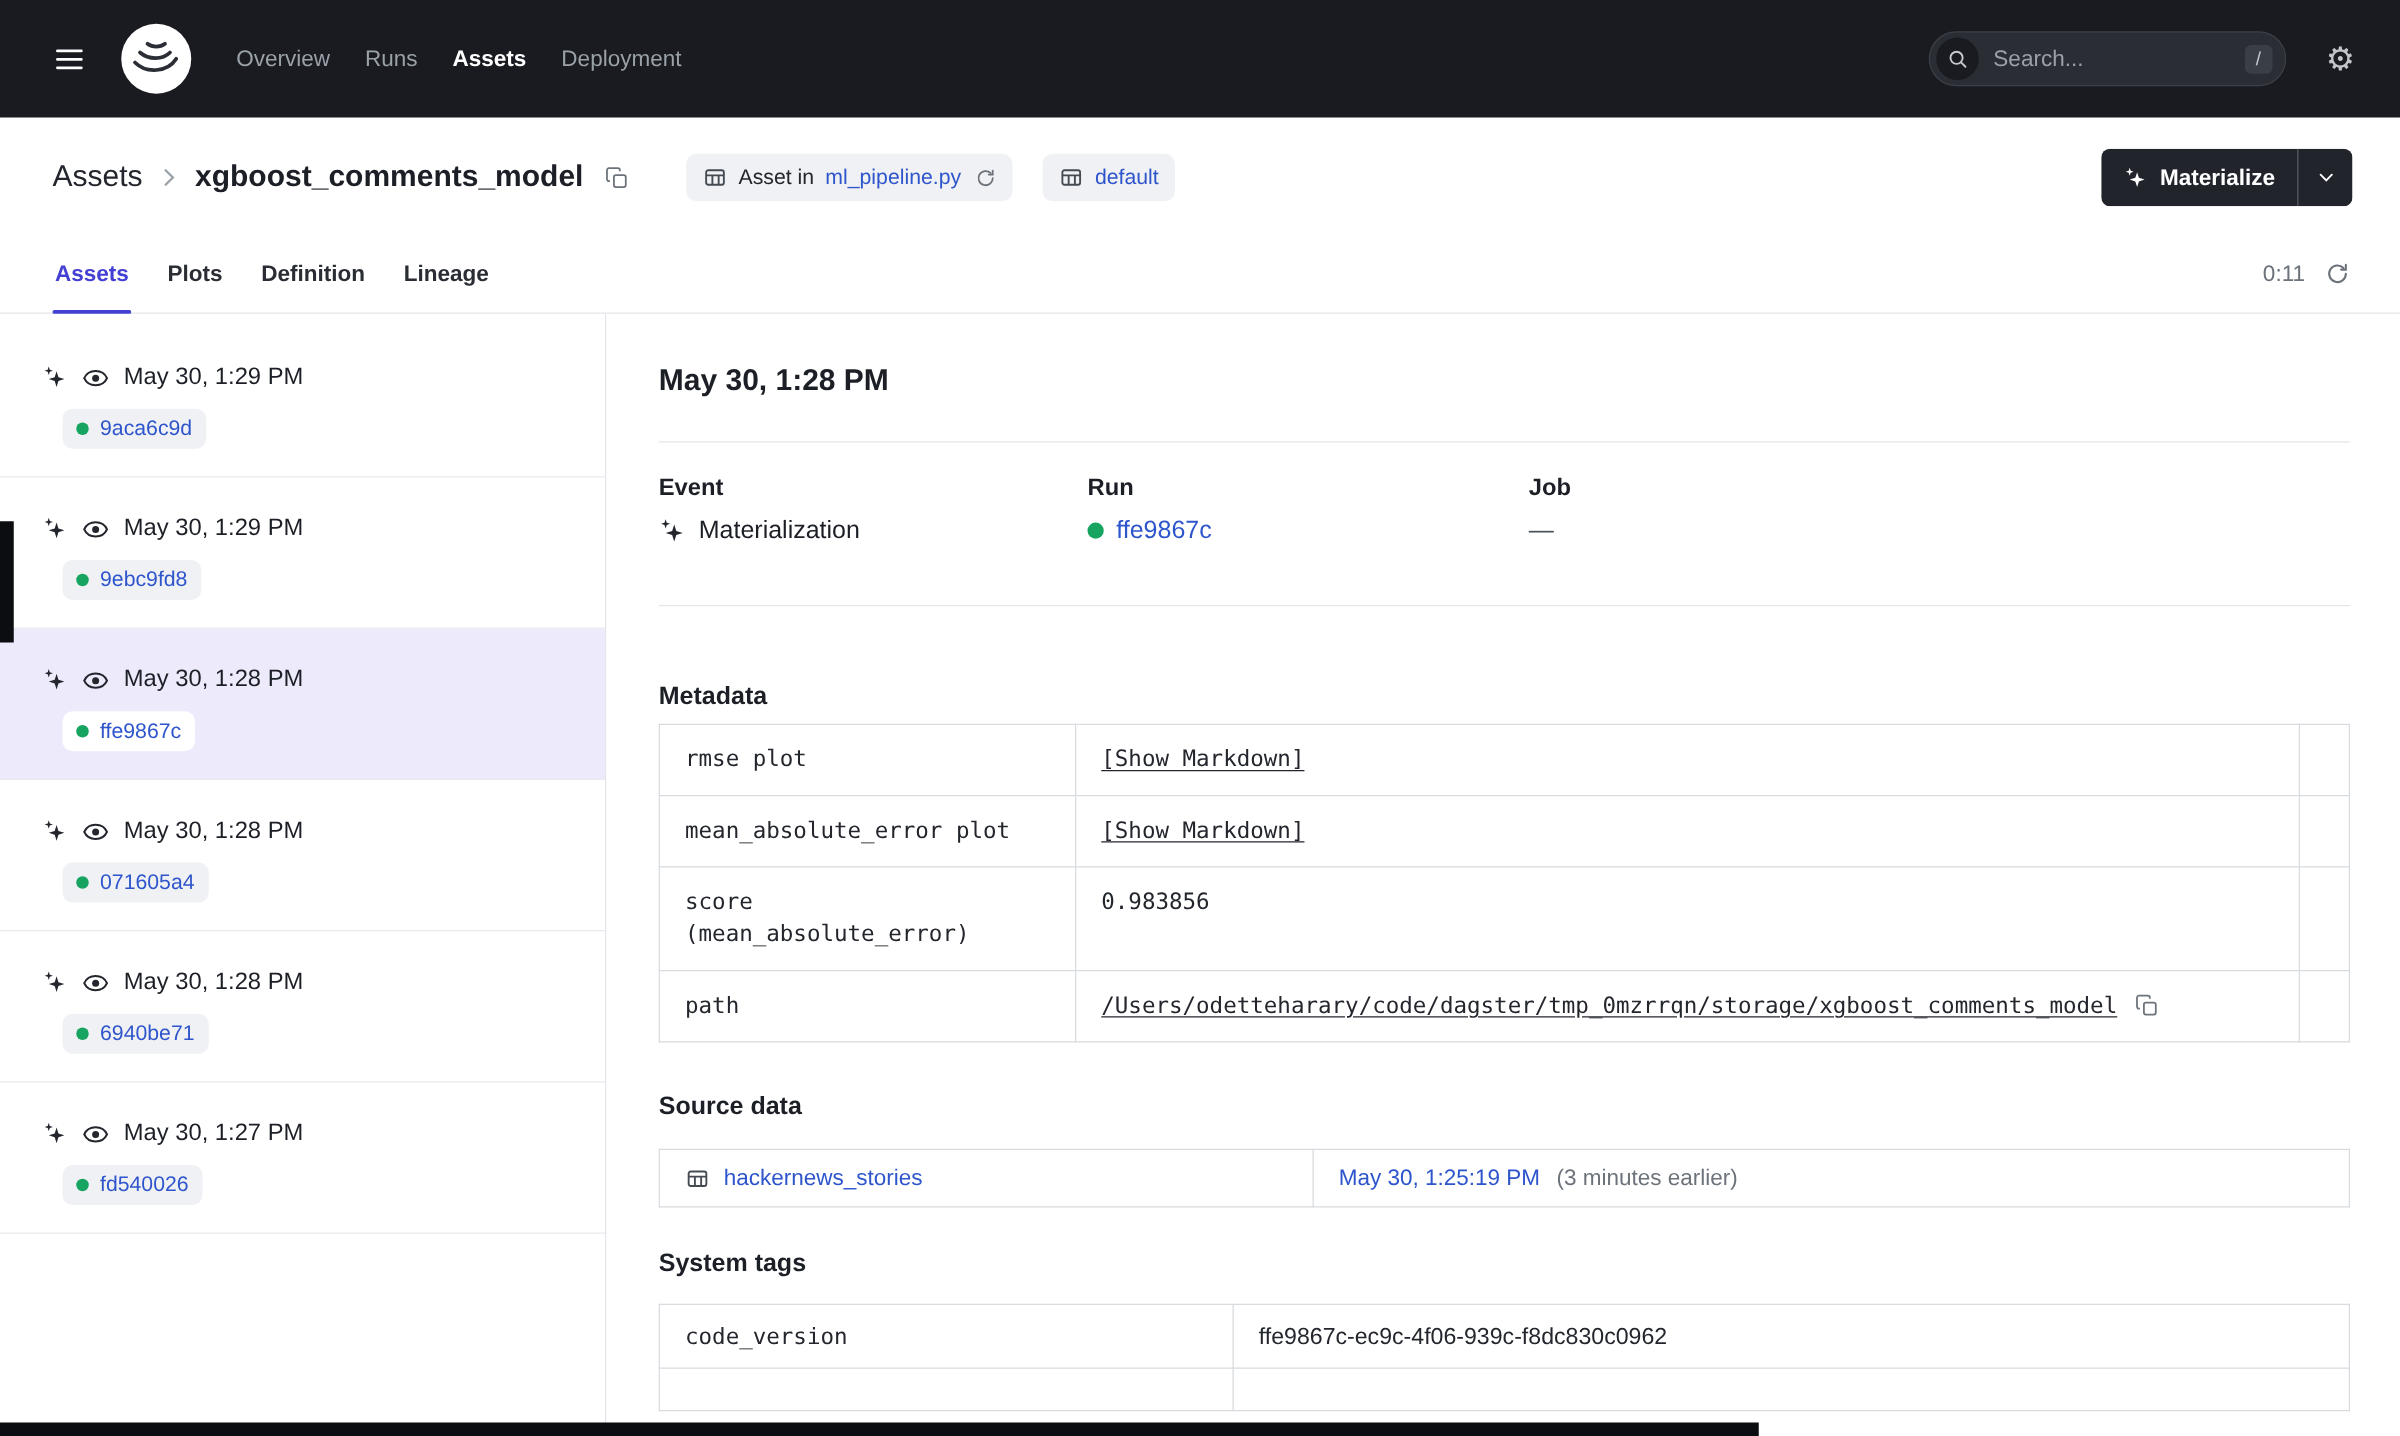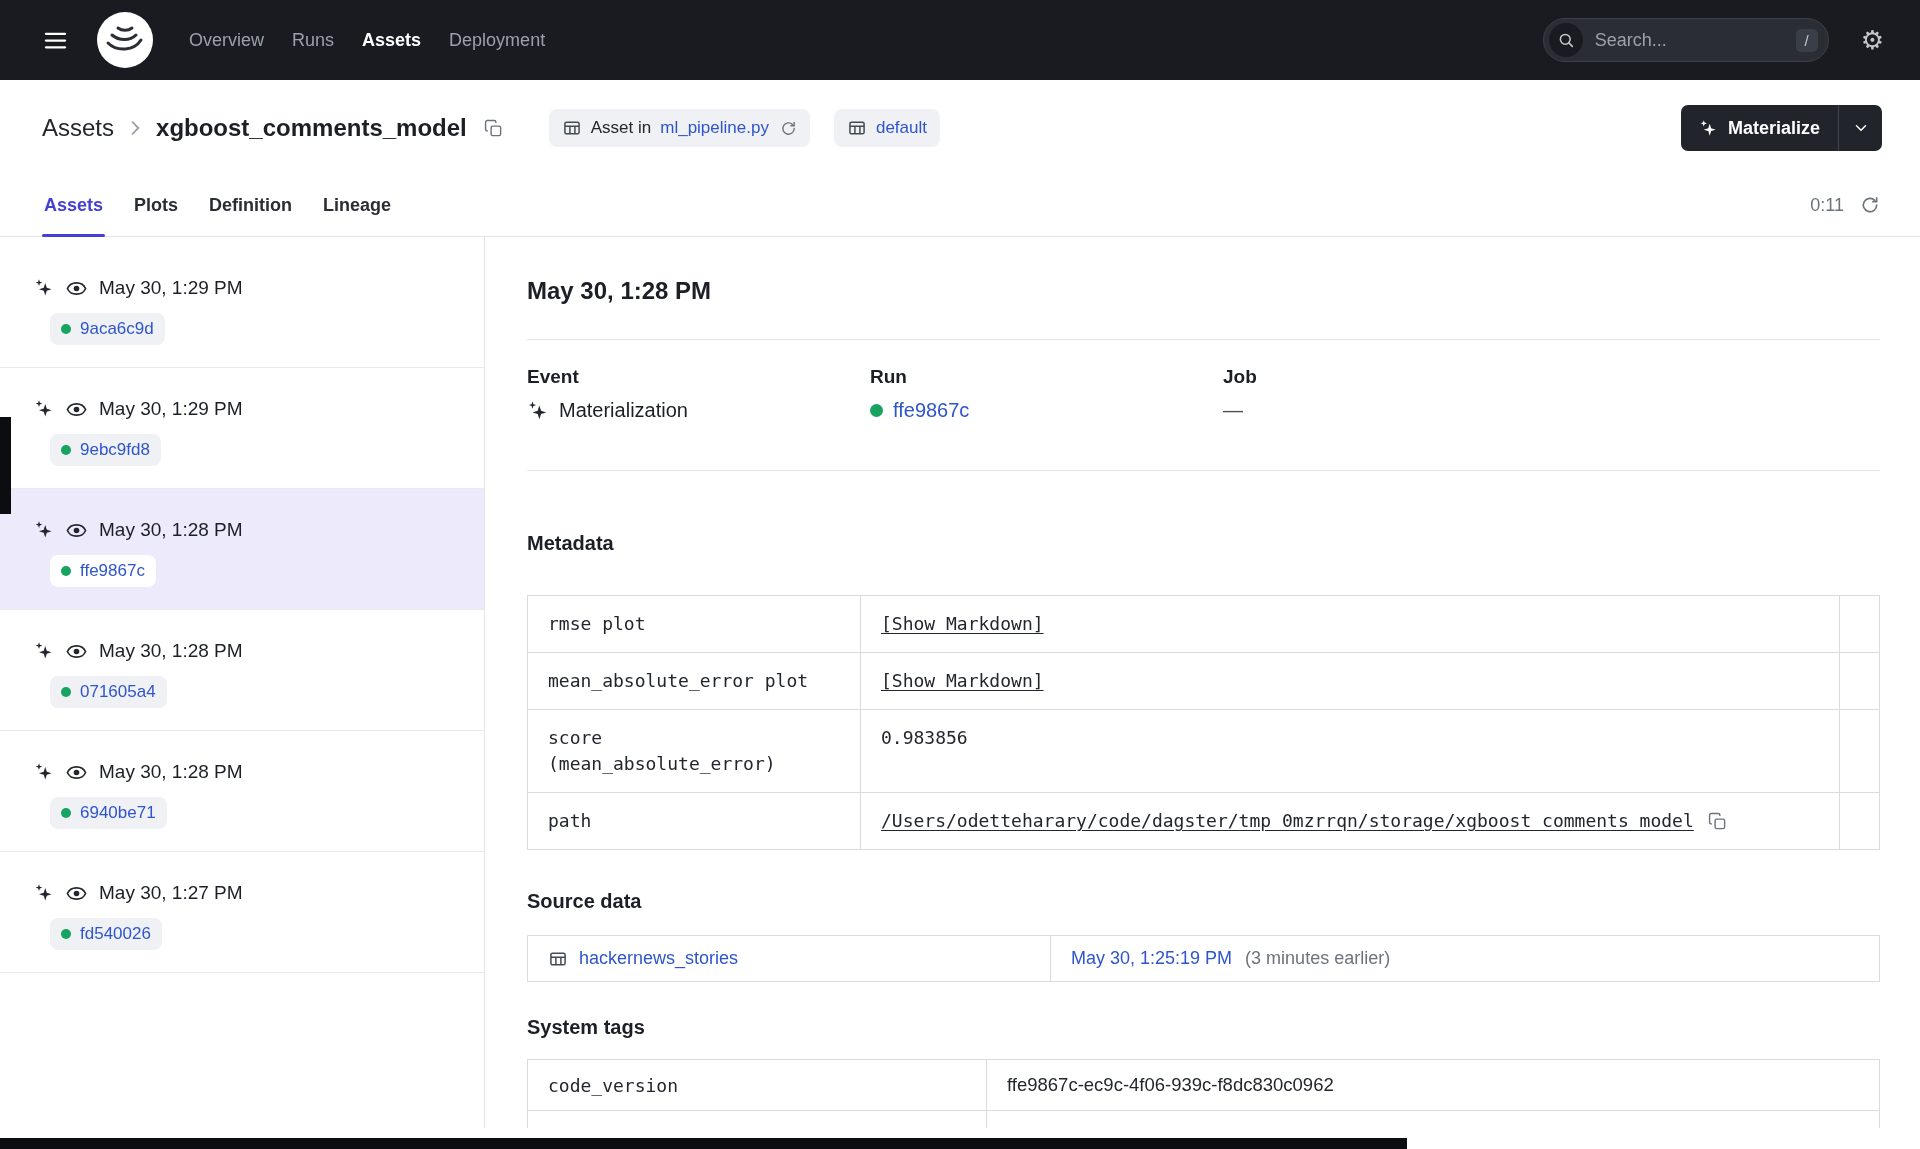--- a/index.html
+++ b/index.html
@@ -12,21 +12,21 @@
     --ink:#1c1f26;
     --gray:#6d737b;
   }
   *{box-sizing:border-box;}
   html,body{margin:0;padding:0;}
   body{
     width:1920px;height:1149px;overflow:hidden;background:#fff;
     font-family:"Liberation Sans",sans-serif;color:var(--ink);position:relative;
   }
   
-  .topbar{height:80px;background:var(--dark);display:flex;align-items:center;padding:0 30px 0 36px;}
+  .topbar{height:94px;background:var(--dark);display:flex;align-items:center;padding:0 30px 0 36px;}
   .icon-btn{background:none;border:none;padding:6px;cursor:pointer;display:flex;align-items:center;}
   .logo{margin-left:20px;width:60px;height:60px;display:flex;}
   .mainnav{display:flex;margin-left:34px;gap:28px;align-items:center;}
   .nav-item{color:#9ba1a9;font-size:18px;text-decoration:none;cursor:pointer;}
   .nav-item.active{color:#ffffff;font-weight:700;}
   .search{margin-left:auto;width:286px;height:44px;background:#2a2d34;border:1px solid #3d4048;border-radius:22px;display:flex;align-items:center;gap:10px;padding:0 10px 0 5px;}
   .search-circle{width:34px;height:34px;border-radius:50%;background:#191b20;display:flex;align-items:center;justify-content:center;flex:none;}
   .search input{flex:1;min-width:0;background:transparent;border:none;outline:none;color:#e8eaed;font-size:18px;font-family:inherit;}
   .search input::placeholder{color:#9ba1a9;}
   .kbd{background:#3a3e46;color:#c7cbd1;border-radius:5px;font-size:15px;padding:3px 9px;flex:none;}
@@ -72,21 +72,21 @@
   .erj{display:grid;grid-template-columns:343px 353px 1fr;margin-top:26px;}
   .erj .lab{font-size:19px;font-weight:700;}
   .erj .val{margin-top:11px;display:flex;align-items:center;gap:10px;font-size:20px;}
   .run-val-dot{width:13px;height:13px;border-radius:50%;background:var(--green);}
   .erj a{color:var(--link);text-decoration:none;cursor:pointer;}
   .dash{color:#4a5058;}
   .detail h3{font-size:20px;font-weight:700;margin:61px 0 0;}
   .detail h3.h-source{margin-top:40px;}
   .detail h3.h-tags{margin-top:34px;}
   table{width:100%;border-collapse:collapse;}
-  .meta-table{margin-top:40px;}
+  .meta-table{margin-top:10px;}
   .meta-table td{border:1px solid var(--border);font-family:"DejaVu Sans Mono",monospace;font-size:18px;color:#23262d;padding:15px 20px;vertical-align:top;line-height:26px;}
   .meta-table td.k{width:333px;white-space:pre-line;}
   .meta-table td.x{width:40px;padding:0;}
   .meta-table tr[data-type="link"] .value-text,
   .meta-table tr[data-type="path"] .value-text{text-decoration:underline;text-underline-offset:3px;cursor:pointer;}
   .copy-path{display:none;background:none;border:none;vertical-align:-4px;margin-left:14px;cursor:pointer;padding:0;}
   .meta-table tr[data-type="path"] .copy-path{display:inline;}
   .source-table{margin-top:22px;}
   .source-table td{border:1px solid var(--border);padding:12px 20px;font-size:18px;}
   .sd-asset{width:523px;}

